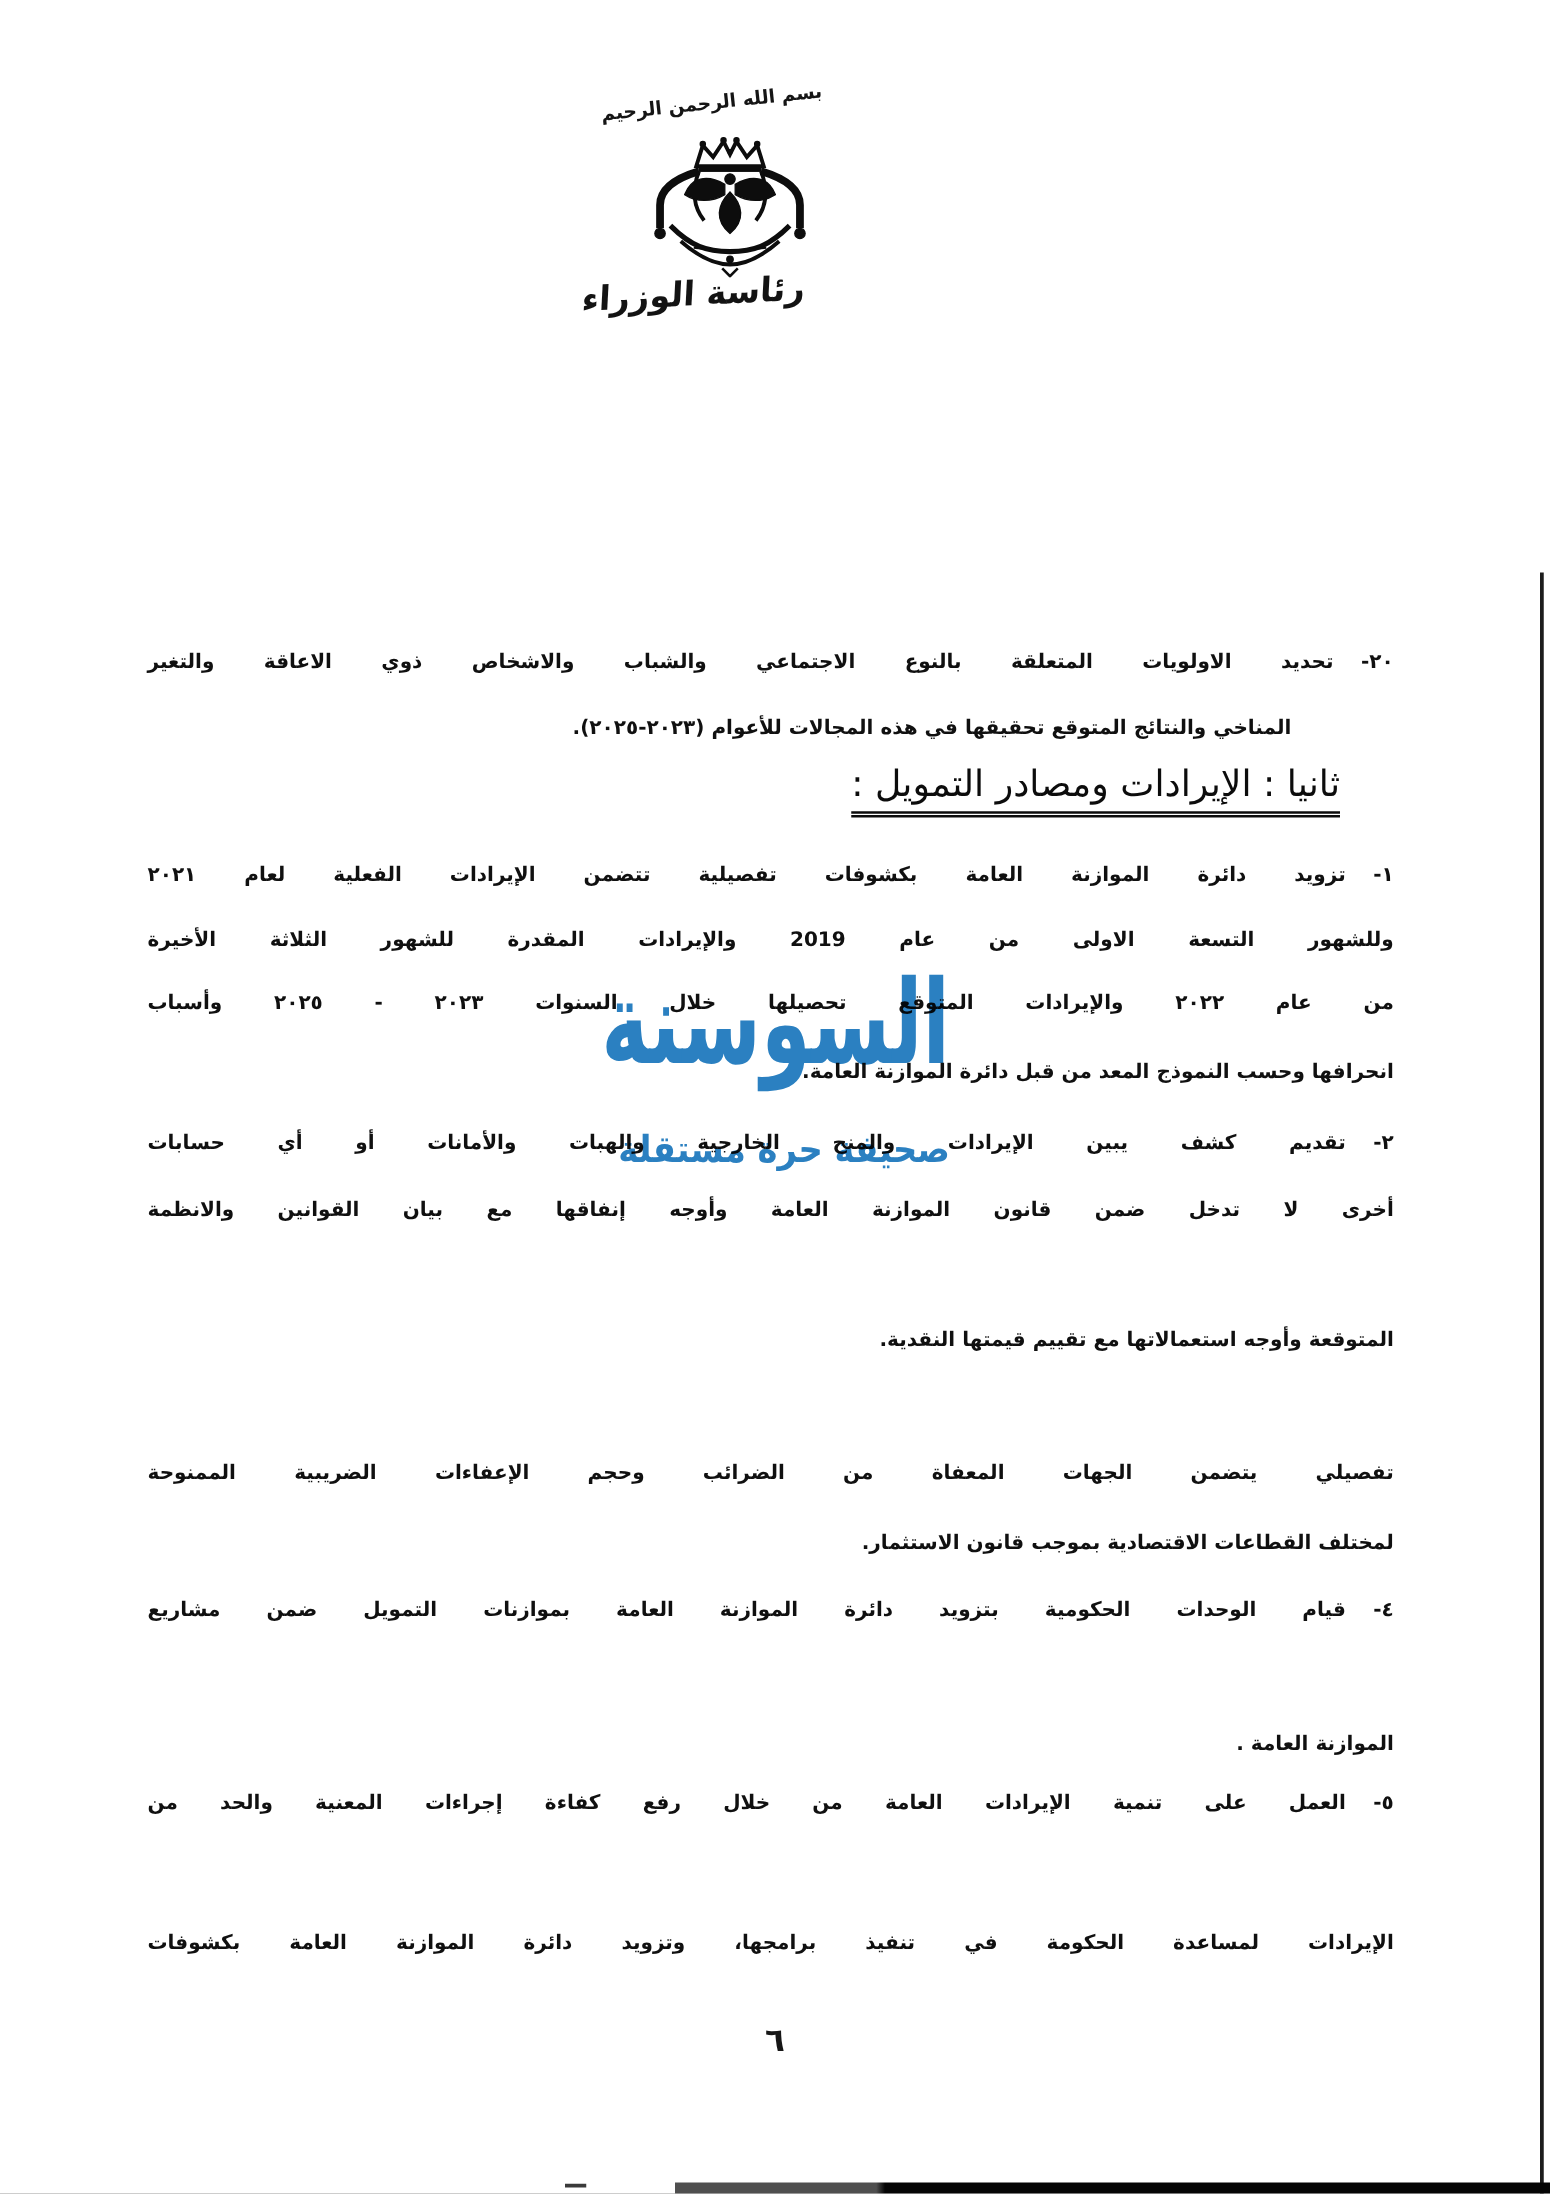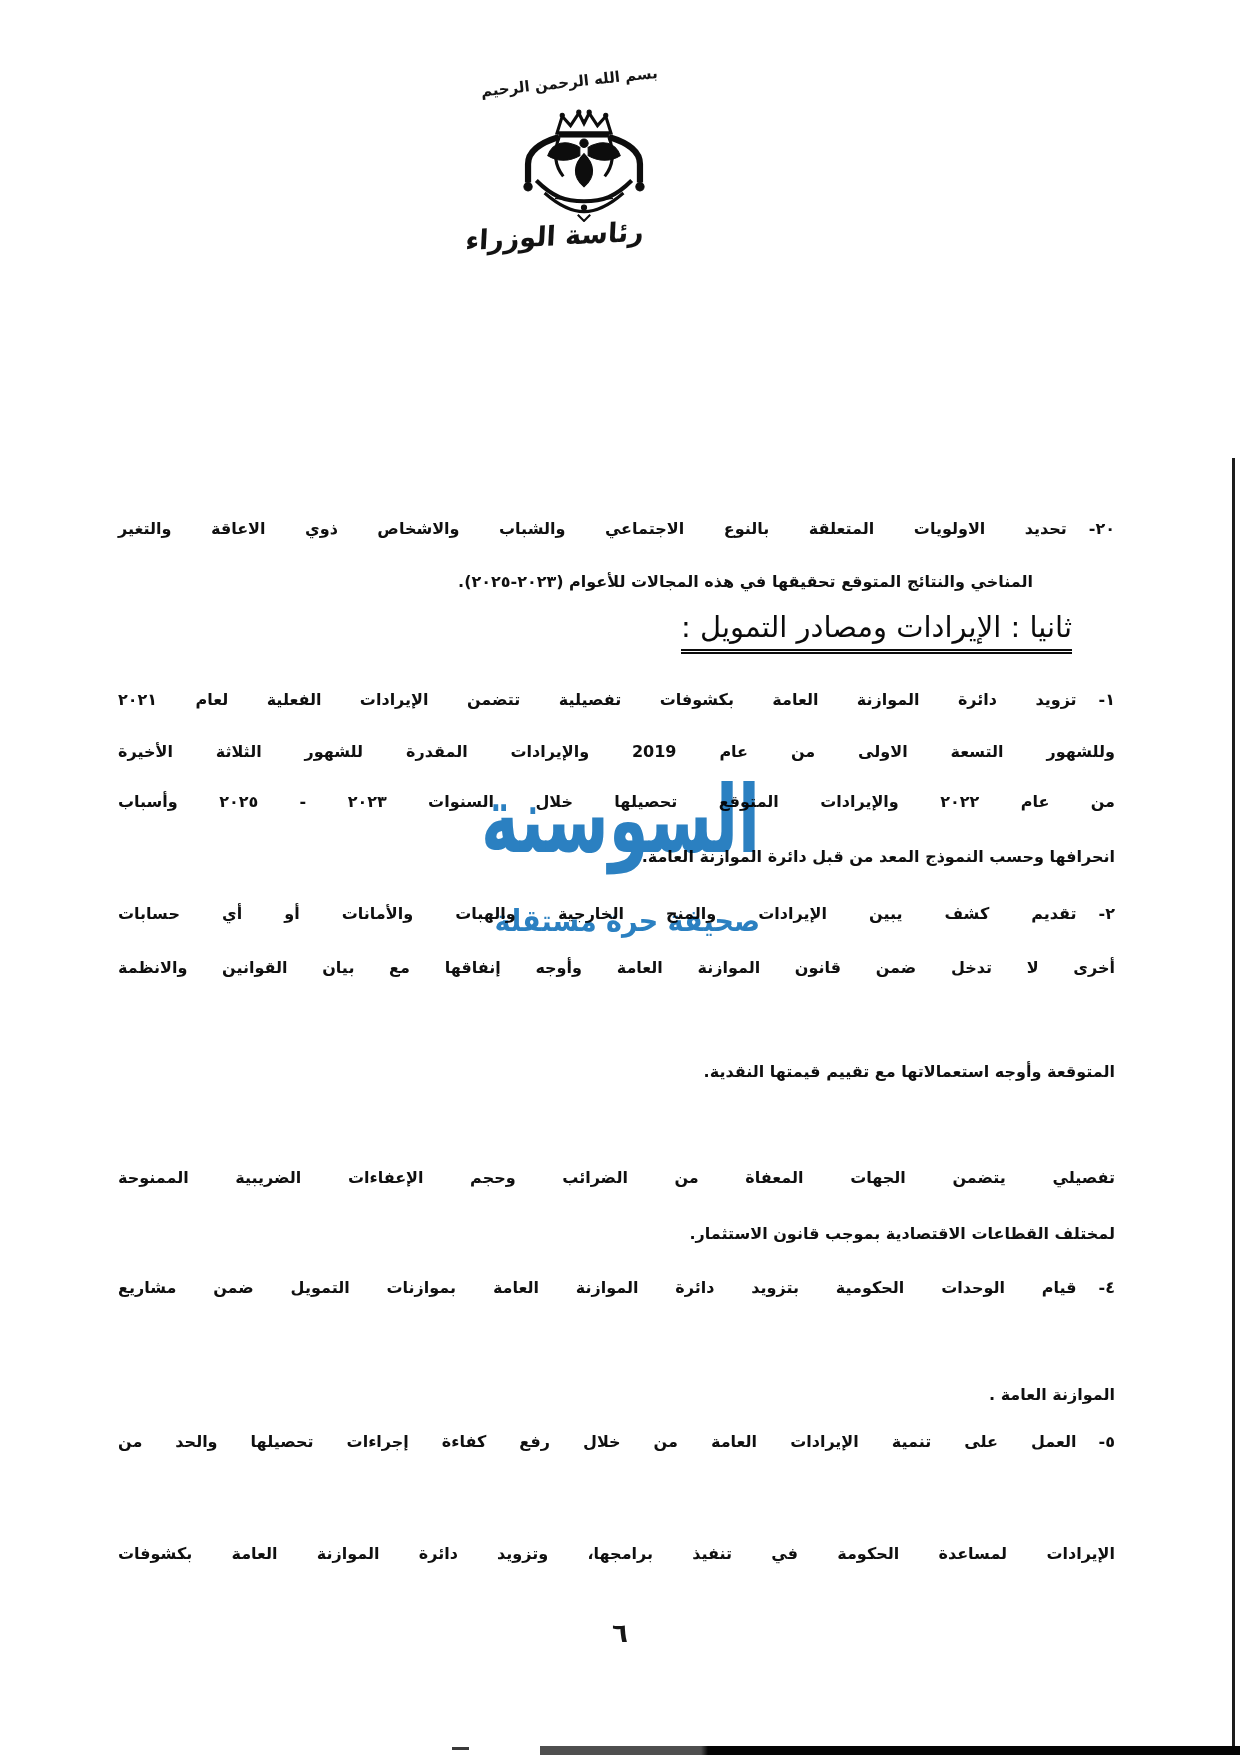--- a/index.html
+++ b/index.html
@@ -122,21 +122,21 @@
 
   <div class="line just" style="top:1158px">تفصيلي يتضمن الجهات المعفاة من الضرائب وحجم الإعفاءات الضريبية الممنوحة</div>
   <div class="line lastline" style="top:1214px">لمختلف القطاعات الاقتصادية بموجب قانون الاستثمار.</div>
 
   <div class="line just" style="top:1268px">
     <span class="num">٤-</span><span class="numgap"></span><span>قيام الوحدات الحكومية بتزويد دائرة الموازنة العامة بموازنات التمويل ضمن مشاريع</span>
   </div>
   <div class="line lastline" style="top:1375px">الموازنة العامة .</div>
 
   <div class="line just" style="top:1422px">
-    <span class="num">٥-</span><span class="numgap"></span><span>العمل على تنمية الإيرادات العامة من خلال رفع كفاءة إجراءات تحصيلها والحد من</span>
+    <span class="num">٥-</span><span class="numgap"></span><span>العمل على تنمية الإيرادات العامة من خلال رفع كفاءة إجراءات المعنية والحد من</span>
   </div>
   <div class="line just" style="top:1534px">الإيرادات لمساعدة الحكومة في تنفيذ برامجها، وتزويد دائرة الموازنة العامة بكشوفات</div>
 
   <div class="watermark">
     <div class="wm-title" style="color: rgb(43, 128, 193);">السوسنة</div>
     <div class="wm-sub" style="color: rgb(43, 128, 193);">صحيفة حرة مستقلة</div>
   </div>
 
   <div class="pagenum">٦</div>
 

